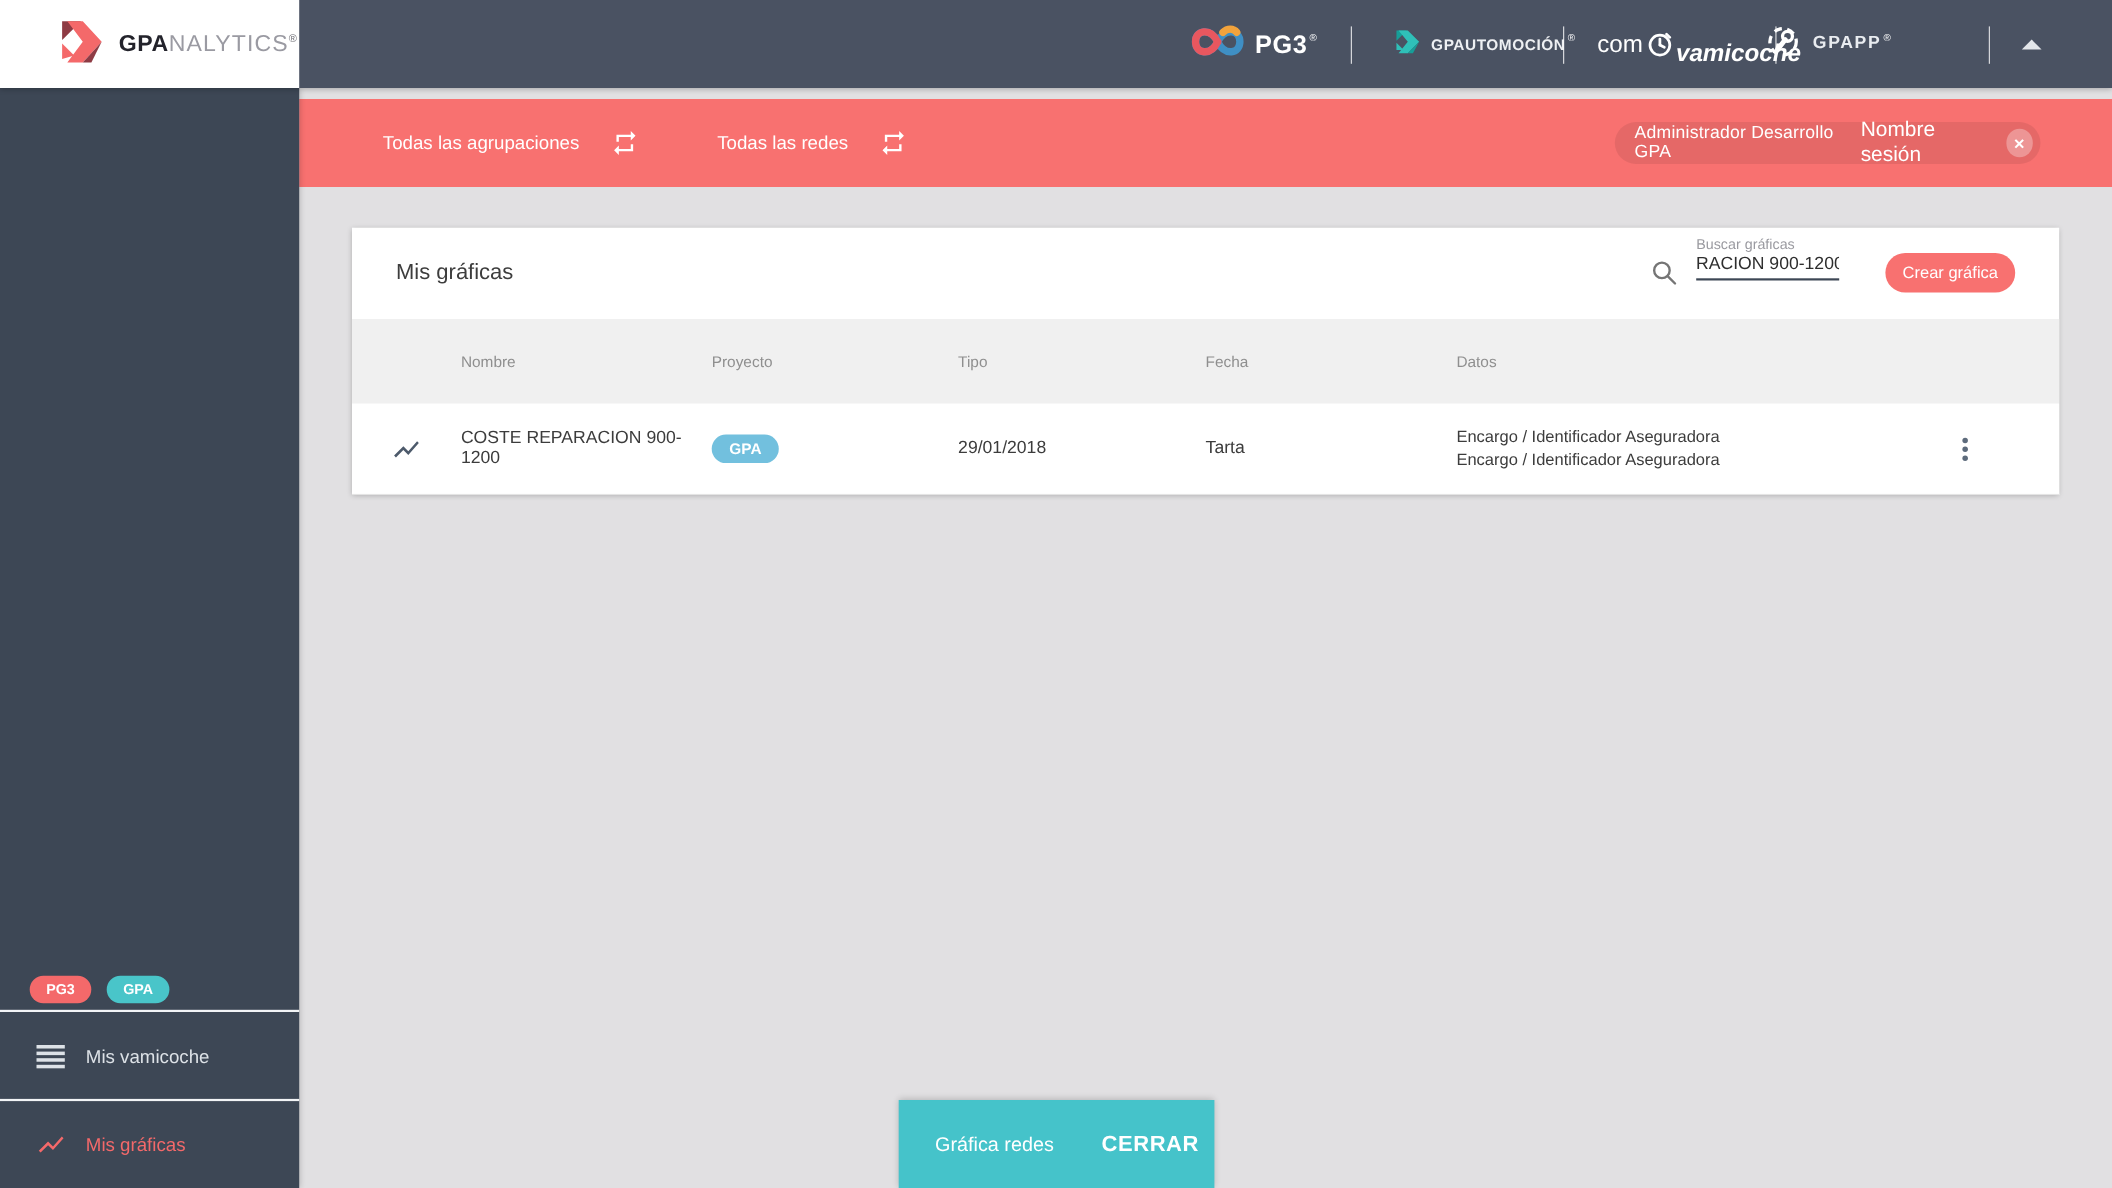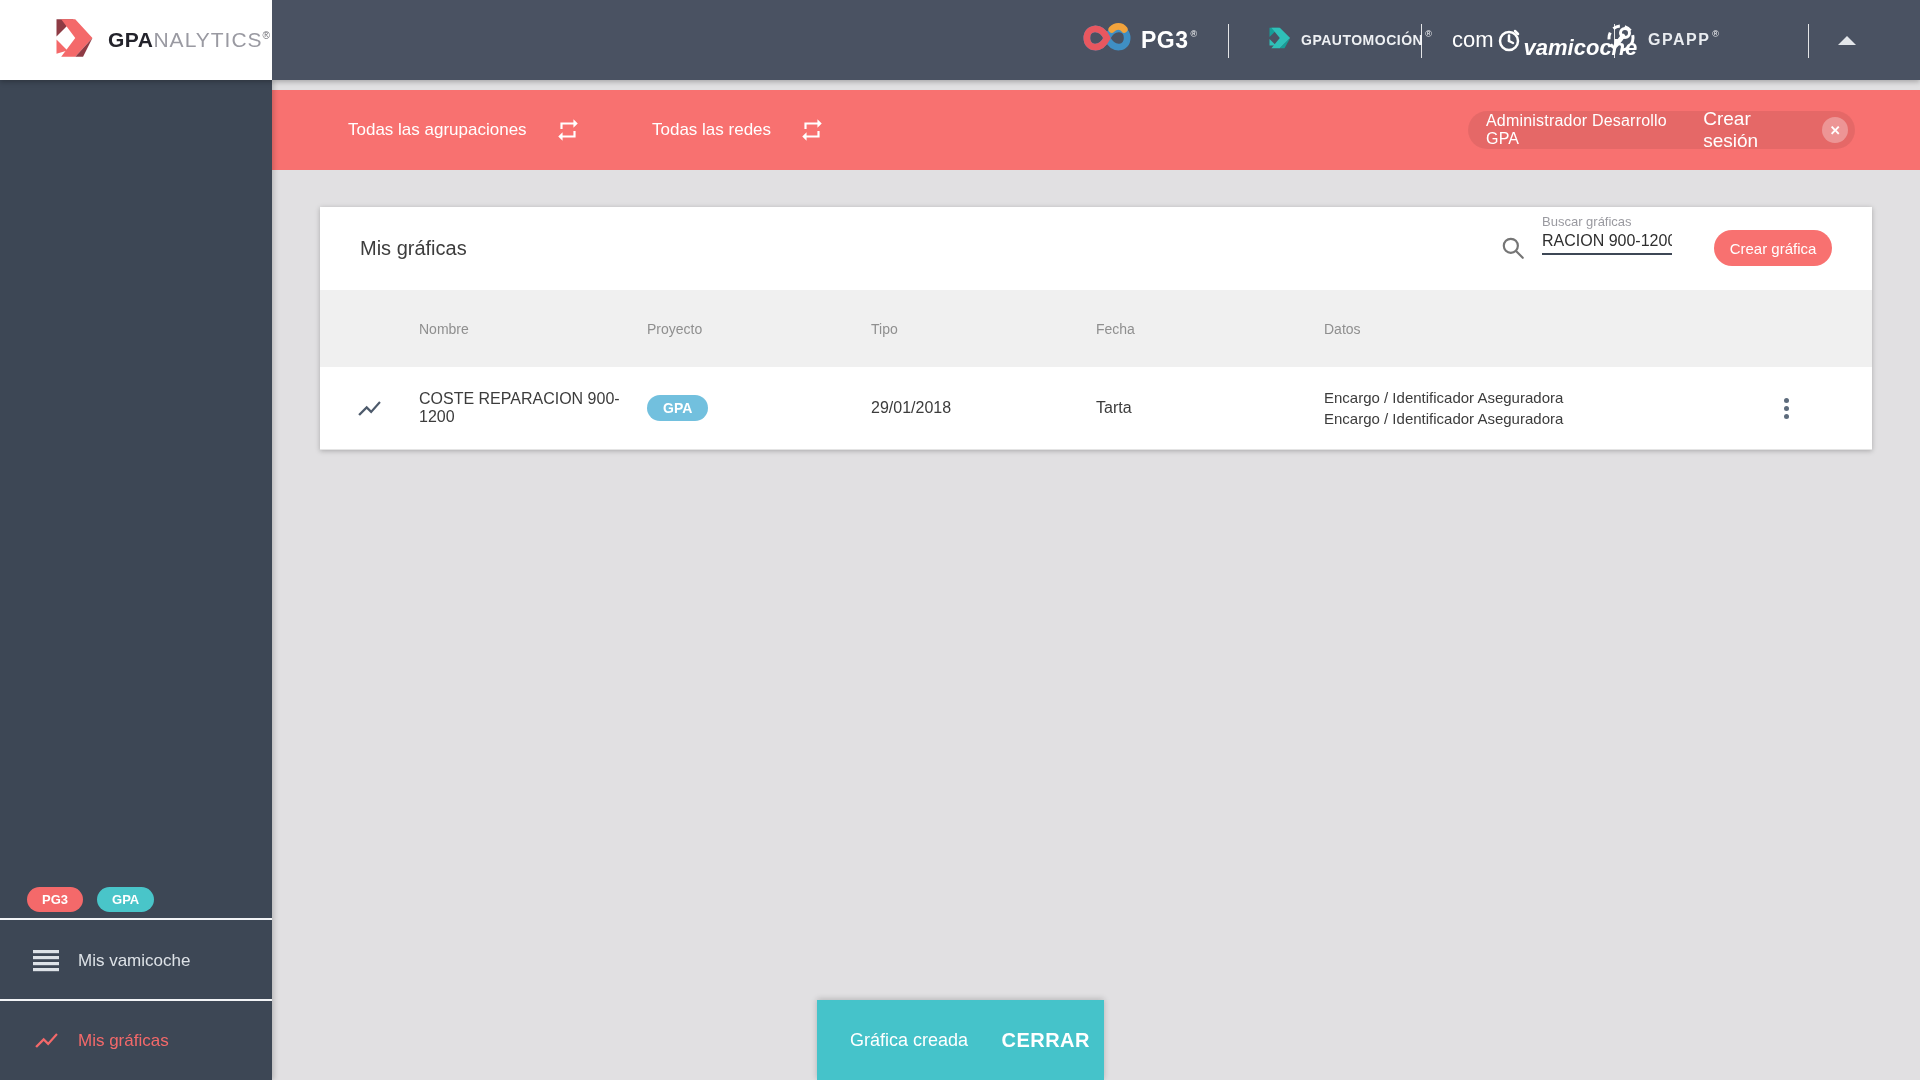--- a/index.html
+++ b/index.html
@@ -176,21 +176,21 @@
       </svg>
   </div>
   <div class="filter-item" style="left:380px;">
     <span>Todas las redes</span>
     <svg width="26" height="26" viewBox="0 0 24 24" fill="#fff">
         <path d="M7 7h10v3l4-4-4-4v3H5v6h2V7zm10 10H7v-3l-4 4 4 4v-3h12v-6h-2v4z"></path>
       </svg>
   </div>
   <div class="user-pill">
     <span class="user-name">Administrador Desarrollo GPA</span>
-    <span class="logout">Crear sesión</span>
+    <span class="logout">Nombre sesión</span>
     <span class="x-circle">✕</span>
   </div>
 </div>
 
 <div class="card">
   <div class="card-top">
     <div class="page-title">Mis gráficas</div>
     <span class="search-icon">
       <svg width="26" height="26" viewBox="0 0 24 24">
           <circle cx="10" cy="10" r="6.5" fill="none" stroke="#757575" stroke-width="2"></circle>
@@ -235,15 +235,15 @@
       <div class="kebab">
           <span></span>
           <span></span>
           <span></span>
         </div>
     </div>
   </div>
 </div>
 
 <div class="toast">
-  <span class="toast-msg">Gráfica creada</span>
+  <span class="toast-msg">Gráfica redes</span>
   <span class="toast-action">CERRAR</span>
 </div>
 
 </body></html>

